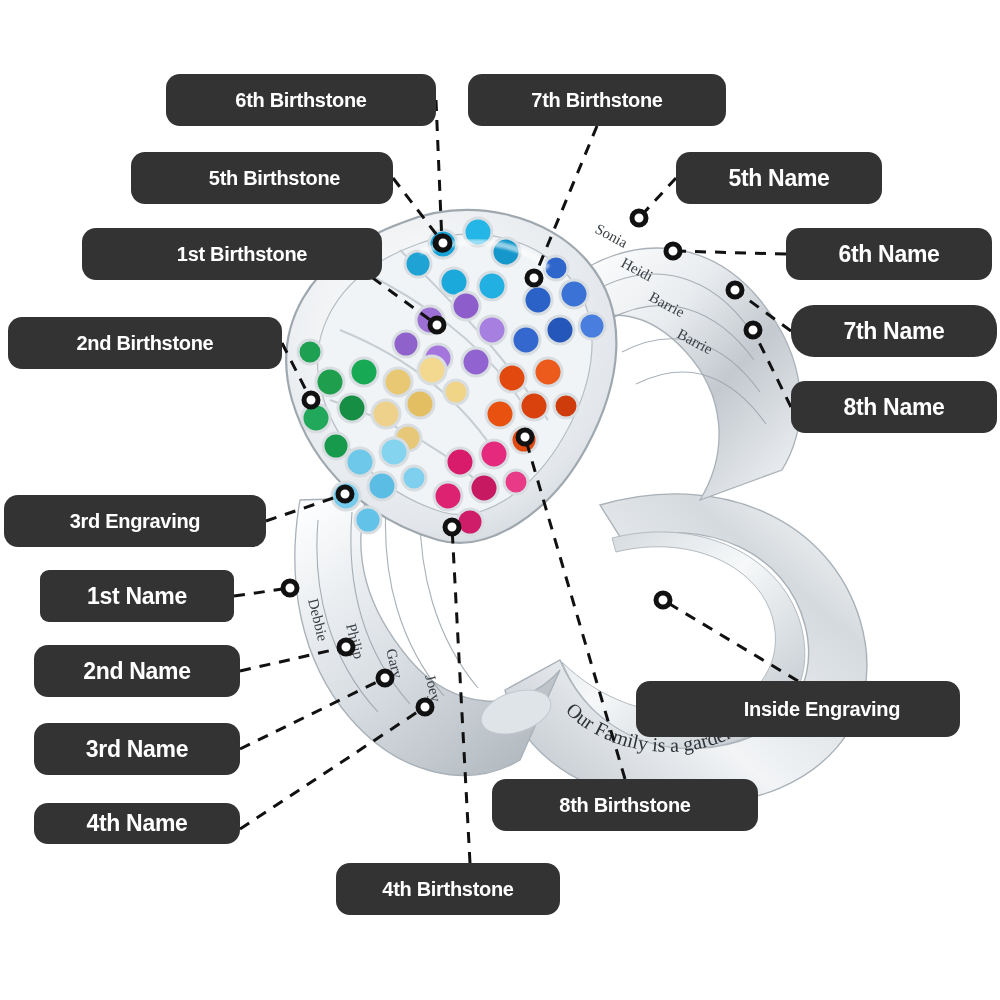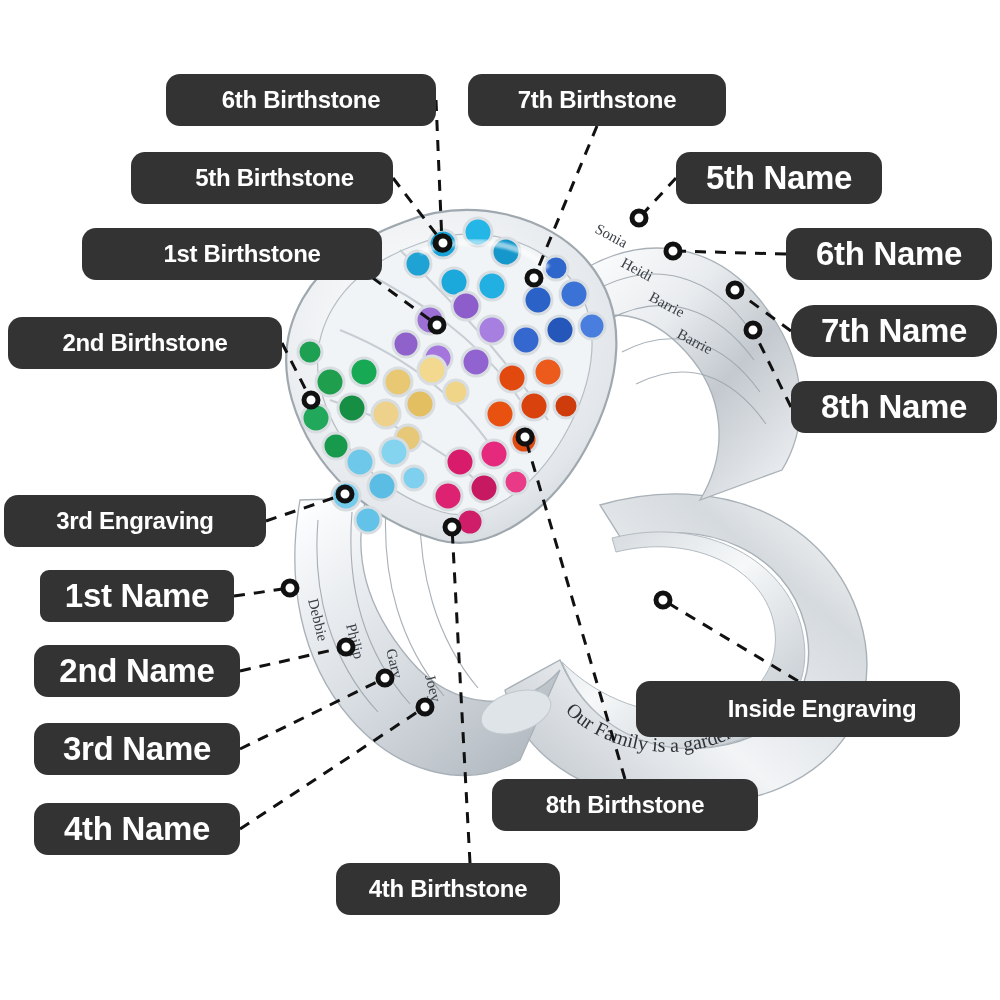--- a/index.html
+++ b/index.html
@@ -13,22 +13,22 @@
     background:#333333;
     color:#ffffff;
     border-radius:14px;
     font-weight:bold;
     letter-spacing:-0.3px;
     display:flex;align-items:center;justify-content:center;
     white-space:nowrap;
     box-sizing:border-box;
     z-index:40;
   }
-  .pill.big{font-size:24px;align-items:center;}
-  .pill.name{font-size:33px;}
+  .pill.big{font-size:20px;align-items:center;}
+  .pill.name{font-size:23px;}
 
   
   #leaders{position:absolute;left:0;top:0;width:1000px;height:1000px;z-index:30;}
 
   
   #ringwrap{position:absolute;left:0;top:0;width:1000px;height:1000px;z-index:10;}
 </style>
 </head>
 <body>
 
@@ -278,21 +278,21 @@
     </div>
   <div class="pill name" style="left: 40px; top: 570px; width: 194px; height: 52px; border-radius: 9px;">
       <span>1st Name</span>
     </div>
   <div class="pill name" style="left: 34px; top: 645px; width: 206px; height: 52px;">
       <span>2nd Name</span>
     </div>
   <div class="pill name" style="left: 34px; top: 723px; width: 206px; height: 52px;">
       <span>3rd Name</span>
     </div>
-  <div class="pill name" style="left: 34px; top: 803px; width: 206px; height: 52px;">
+  <div class="pill name" style="left: 34px; top: 803px; width: 206px; height: 41px;">
       <span>4th Name</span>
     </div>
   <div class="pill big" style="left: 636px; top: 681px; width: 324px; height: 56px; padding-left: 48px;">
       <span>Inside Engraving</span>
     </div>
   <div class="pill big" style="left: 492px; top: 779px; width: 266px; height: 52px;">
       <span>8th Birthstone</span>
     </div>
   <div class="pill big" style="left: 336px; top: 863px; width: 224px; height: 52px;">
       <span>4th Birthstone</span>

